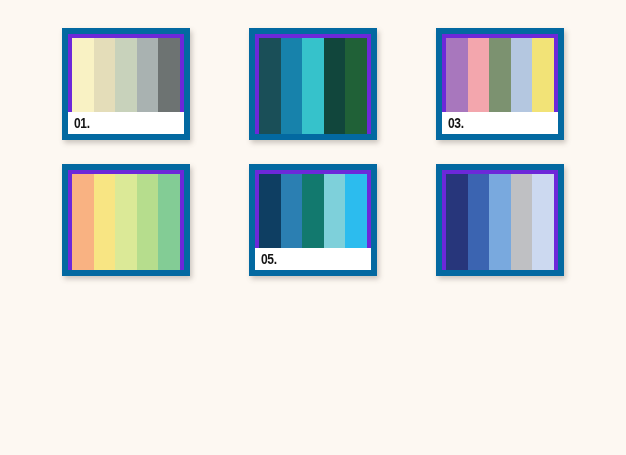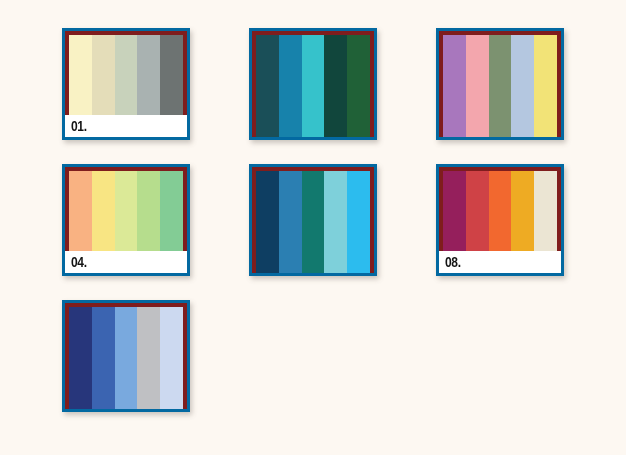--- a/index.html
+++ b/index.html
@@ -27,22 +27,22 @@
     grid-template-columns: repeat(3, 128px);
     grid-template-rows: repeat(3, 112px);
     column-gap: 59px;
     row-gap: 24px;
   }
 
   .swatch-card {
     position: relative;
     width: 128px;
     height: 112px;
-    background: #7f1d1d;
-    border: 3px solid #0369a1;
+    background: #6d28d9;
+    border: 6px solid #0369a1;
     box-sizing: border-box;
     box-shadow: 2px 3px 5px rgba(90, 80, 70, 0.30);
     display: flex;
     flex-direction: column;
     overflow: hidden;
   }
 
   .color-strip-row {
     display: flex;
     flex: 1 1 auto;
@@ -106,59 +106,50 @@
     </div>
 
     <div class="swatch-card">
       <div class="color-strip-row">
         <div class="color-strip" style="background-color: rgb(168, 119, 189);"></div>
         <div class="color-strip" style="background-color: rgb(243, 166, 173);"></div>
         <div class="color-strip" style="background-color: rgb(124, 146, 112);"></div>
         <div class="color-strip" style="background-color: rgb(180, 199, 224);"></div>
         <div class="color-strip" style="background-color: rgb(242, 227, 119);"></div>
       </div>
+      <div class="label-bar">
+        <span class="label-number">03.</span>
+      </div>
     </div>
 
     <div class="swatch-card">
       <div class="color-strip-row">
         <div class="color-strip" style="background-color: rgb(249, 178, 130);"></div>
         <div class="color-strip" style="background-color: rgb(248, 229, 131);"></div>
         <div class="color-strip" style="background-color: rgb(219, 233, 151);"></div>
         <div class="color-strip" style="background-color: rgb(182, 221, 141);"></div>
         <div class="color-strip" style="background-color: rgb(131, 204, 149);"></div>
-      </div>
-      <div class="label-bar">
-        <span class="label-number">04.</span>
       </div>
     </div>
 
     <div class="swatch-card">
       <div class="color-strip-row">
         <div class="color-strip" style="background-color: rgb(14, 62, 98);"></div>
         <div class="color-strip" style="background-color: rgb(43, 127, 178);"></div>
         <div class="color-strip" style="background-color: rgb(18, 121, 110);"></div>
         <div class="color-strip" style="background-color: rgb(126, 208, 218);"></div>
         <div class="color-strip" style="background-color: rgb(44, 188, 238);"></div>
       </div>
+      <div class="label-bar">
+        <span class="label-number">05.</span>
+      </div>
     </div>
 
 
 
-    <div class="swatch-card">
-      <div class="color-strip-row">
-        <div class="color-strip" style="background-color: rgb(149, 31, 92);"></div>
-        <div class="color-strip" style="background-color: rgb(207, 66, 70);"></div>
-        <div class="color-strip" style="background-color: rgb(242, 104, 47);"></div>
-        <div class="color-strip" style="background-color: rgb(238, 171, 35);"></div>
-        <div class="color-strip" style="background-color: rgb(235, 229, 211);"></div>
-      </div>
-      <div class="label-bar">
-        <span class="label-number">08.</span>
-      </div>
-    </div>
 
     <div class="swatch-card">
       <div class="color-strip-row">
         <div class="color-strip" style="background-color: rgb(39, 54, 123);"></div>
         <div class="color-strip" style="background-color: rgb(59, 100, 177);"></div>
         <div class="color-strip" style="background-color: rgb(121, 169, 222);"></div>
         <div class="color-strip" style="background-color: rgb(191, 192, 195);"></div>
         <div class="color-strip" style="background-color: rgb(204, 217, 240);"></div>
       </div>
     </div>

